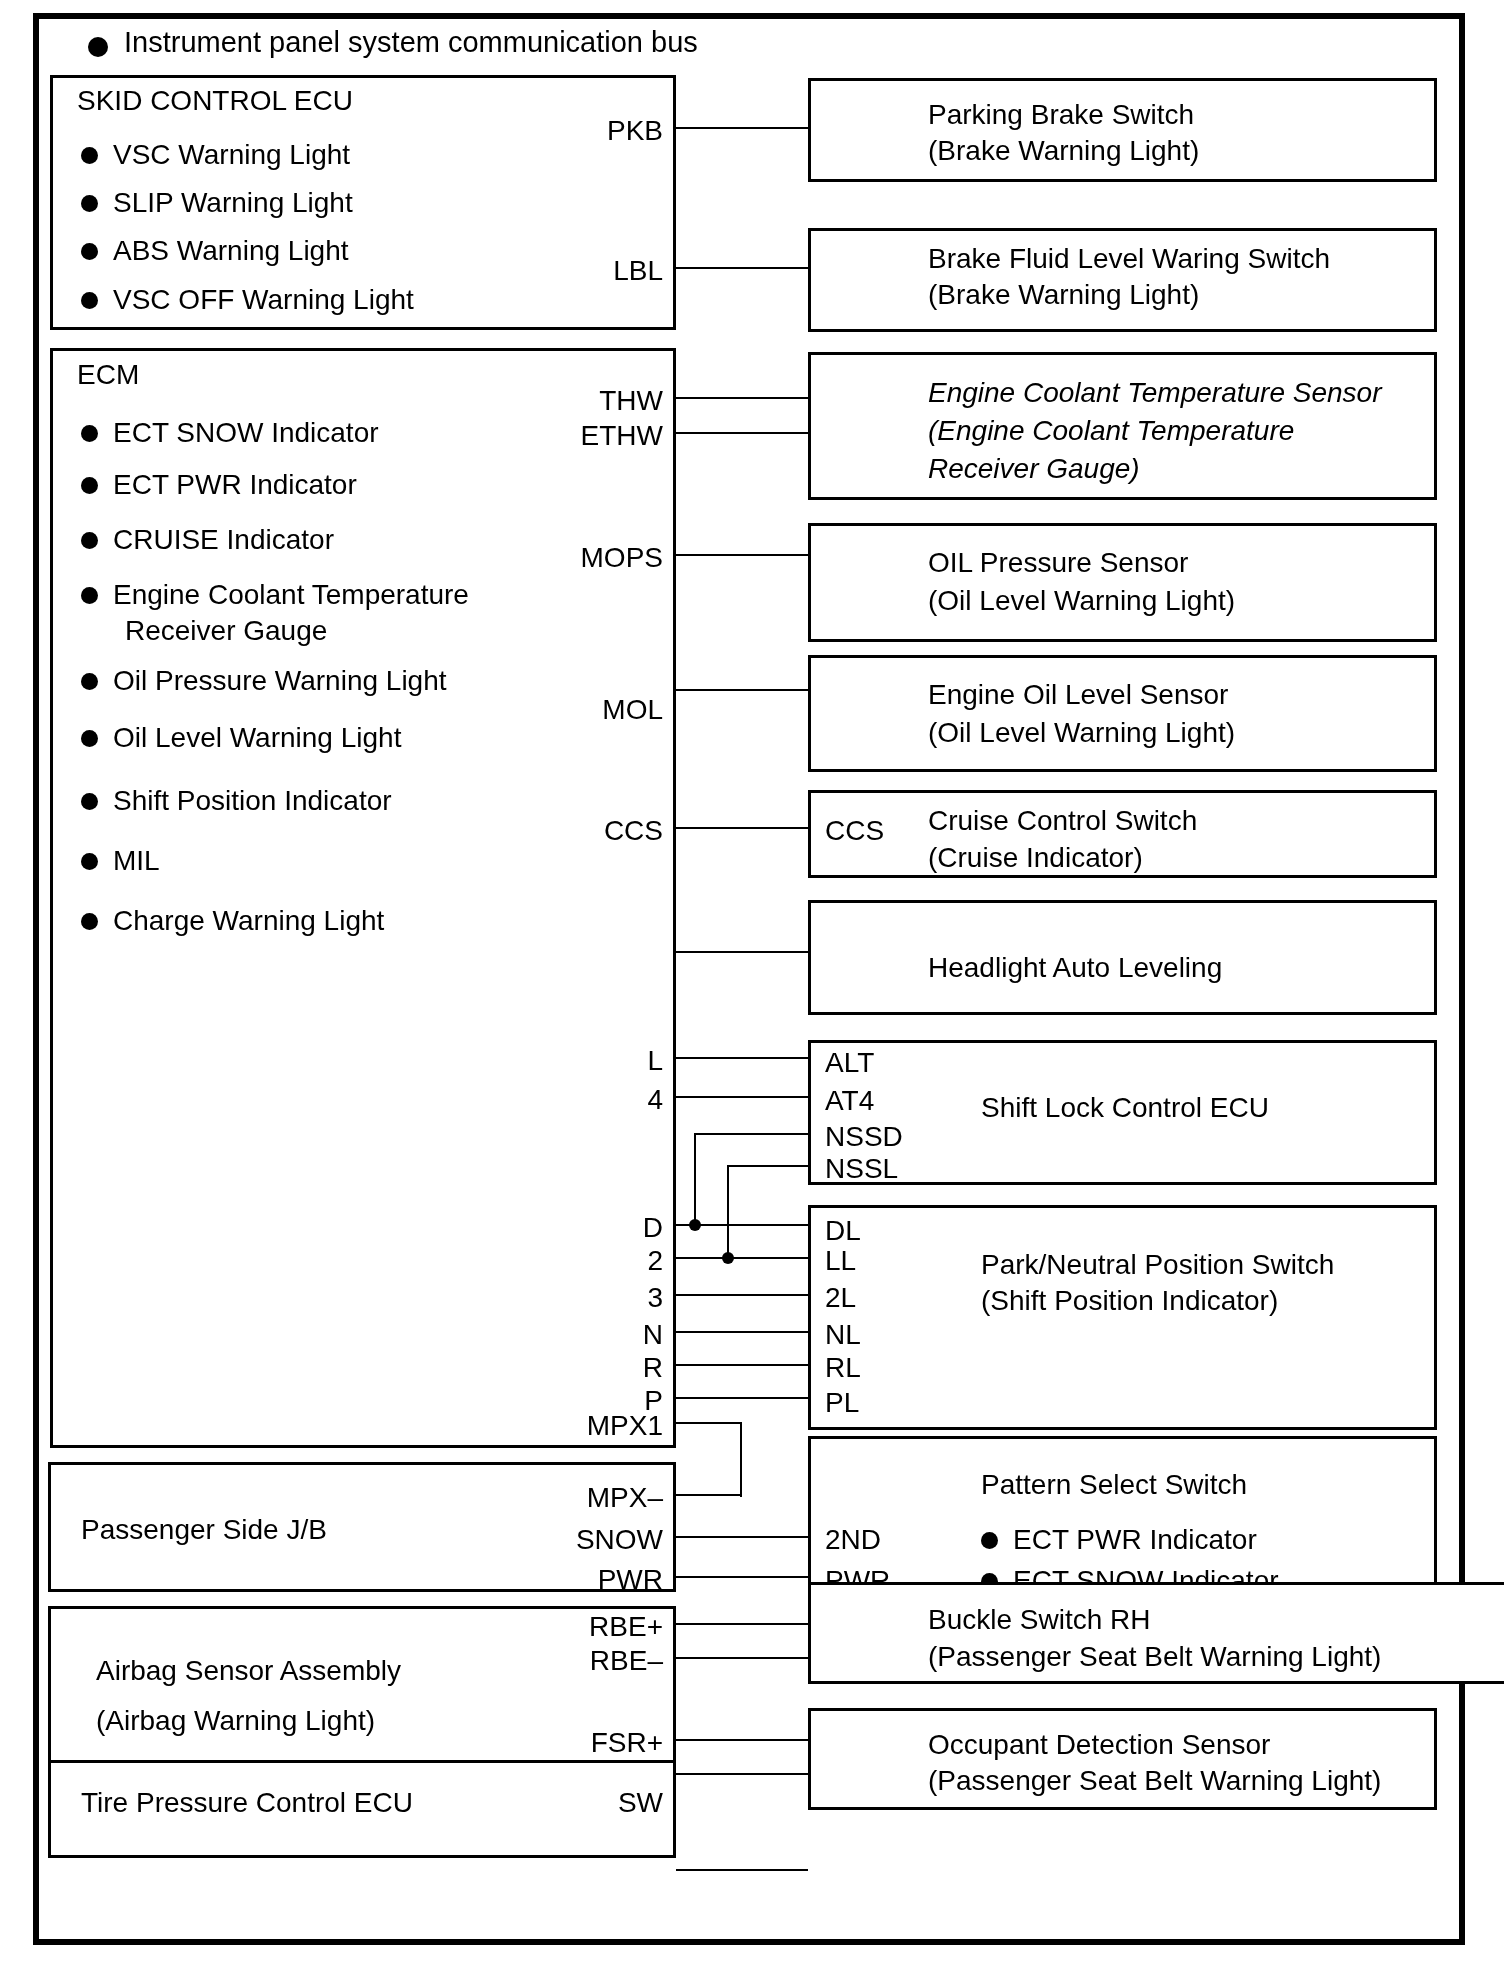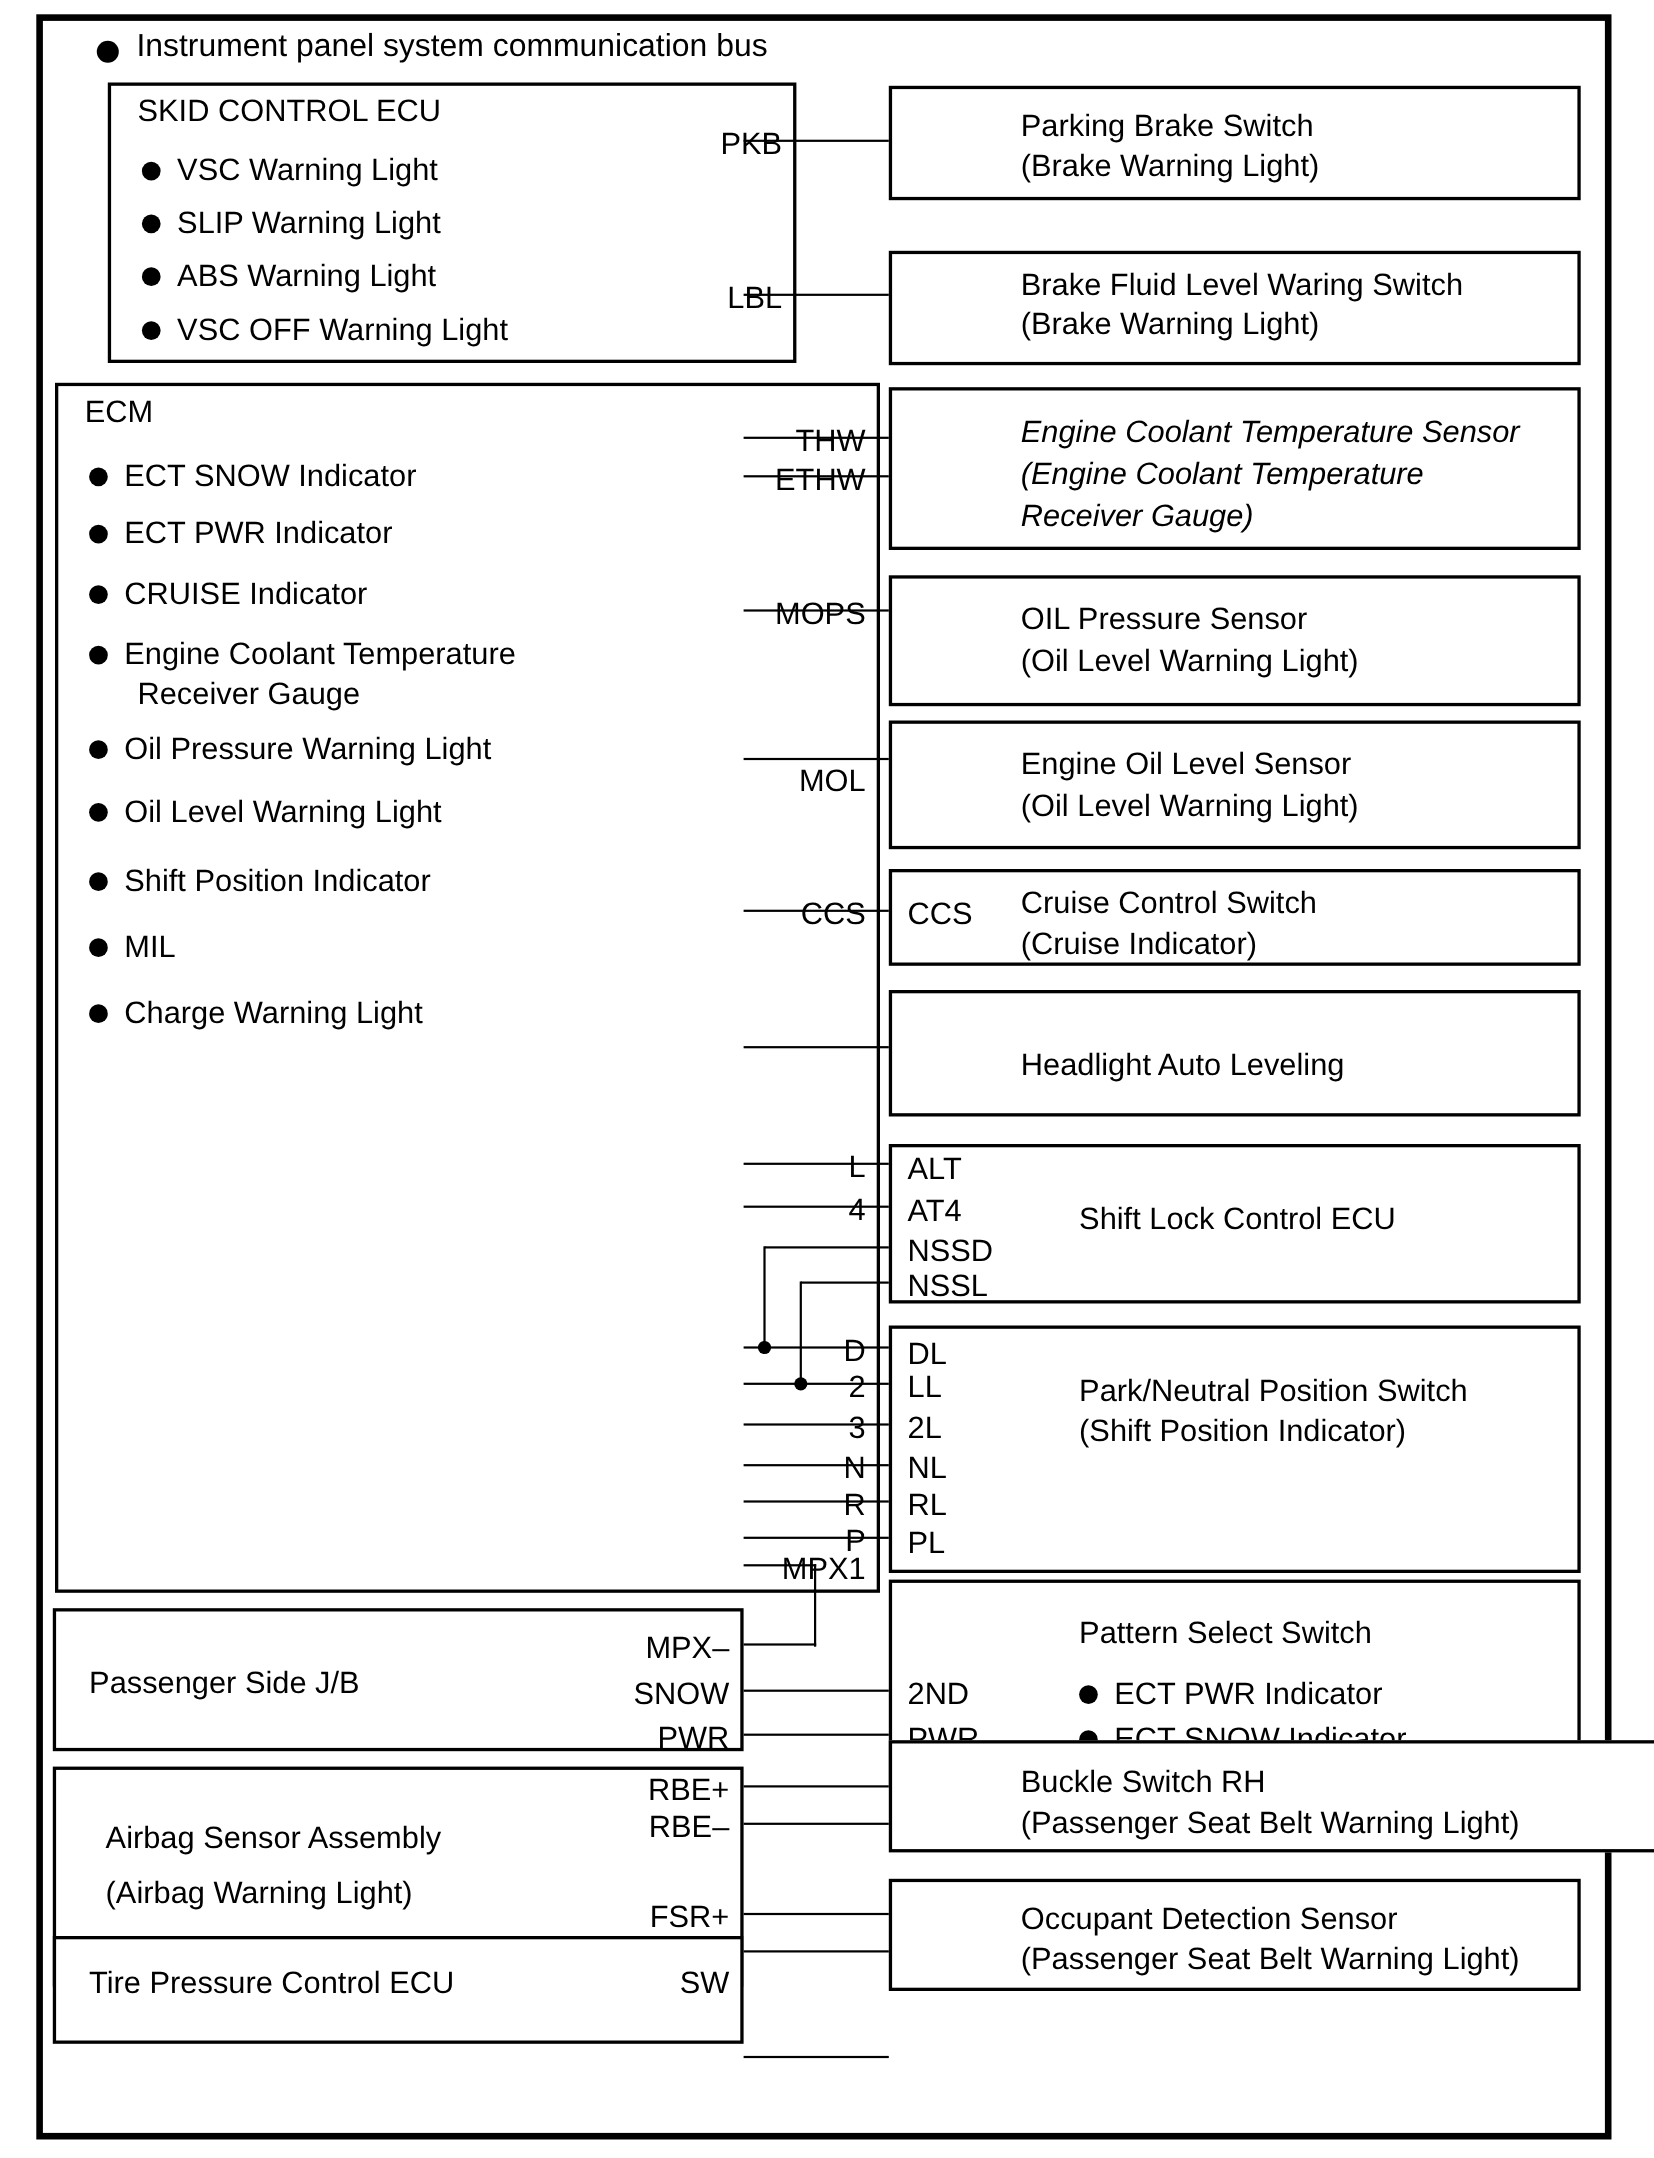--- a/index.html
+++ b/index.html
@@ -23,21 +23,21 @@
 <body>
 
 <div class="page">
   <div class="frame"></div>
 
   <div class="legend">
     <span class="blt big"></span>
     <span class="t" style="position:static">Instrument panel system communication bus</span>
   </div>
 
-  <div class="box" style="left:50px;top:75px;width:626px;height:255px;margin-left:48px;">
+  <div class="box" style="left:50px;top:75px;width:626px;height:255px;">
     <div class="t" style="left:24px;top:8px;">SKID CONTROL ECU</div>
     <div class="brow" style="left:28px;top:62px;">
         <span class="blt"></span>
         <span>VSC Warning Light</span>
       </div>
     <div class="brow" style="left:28px;top:110px;">
         <span class="blt"></span>
         <span>SLIP Warning Light</span>
       </div>
     <div class="brow" style="left:28px;top:158px;">
@@ -45,21 +45,21 @@
         <span>ABS Warning Light</span>
       </div>
     <div class="brow" style="left:28px;top:207px;">
         <span class="blt"></span>
         <span>VSC OFF Warning Light</span>
       </div>
     <div class="pin-r" style="top:38px;">PKB</div>
     <div class="pin-r" style="top:178px;">LBL</div>
   </div>
 
-  <div class="box" style="left:50px;top:348px;width:750px;height:1100px;">
+  <div class="box" style="left:50px;top:348px;width:626px;height:1100px;">
     <div class="t" style="left:24px;top:9px;">ECM</div>
     <div class="brow" style="left:28px;top:67px;">
         <span class="blt"></span>
         <span>ECT SNOW Indicator</span>
       </div>
     <div class="brow" style="left:28px;top:119px;">
         <span class="blt"></span>
         <span>ECT PWR Indicator</span>
       </div>
     <div class="brow" style="left:28px;top:174px;">

